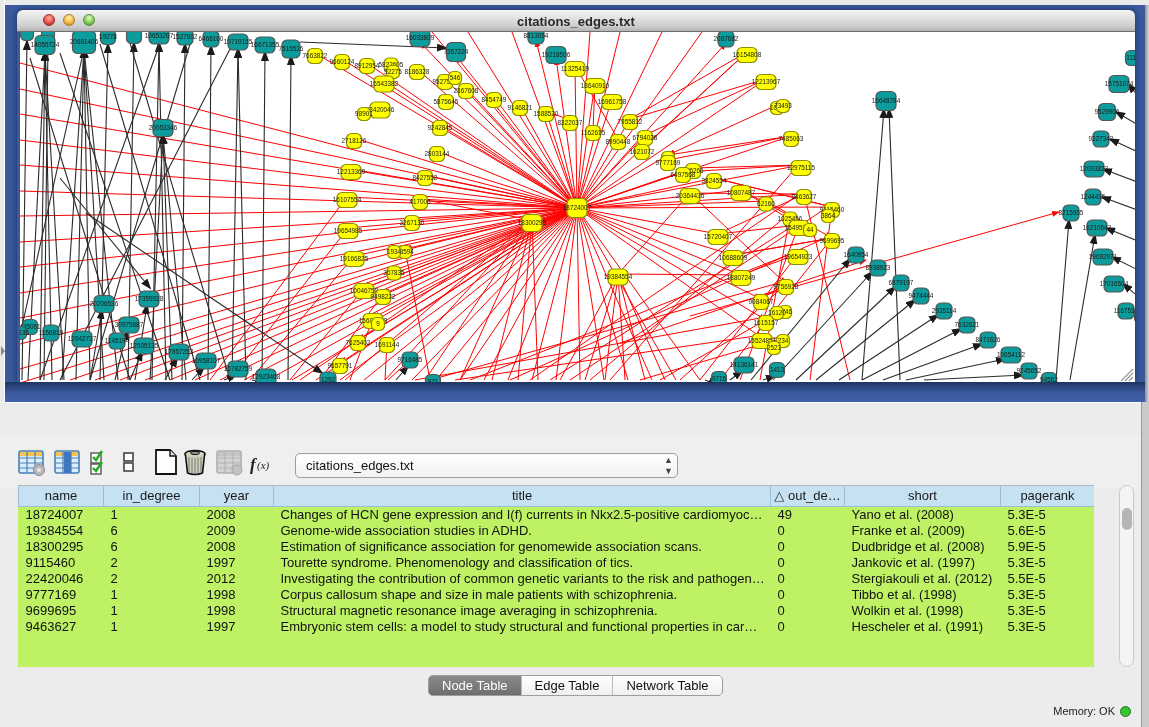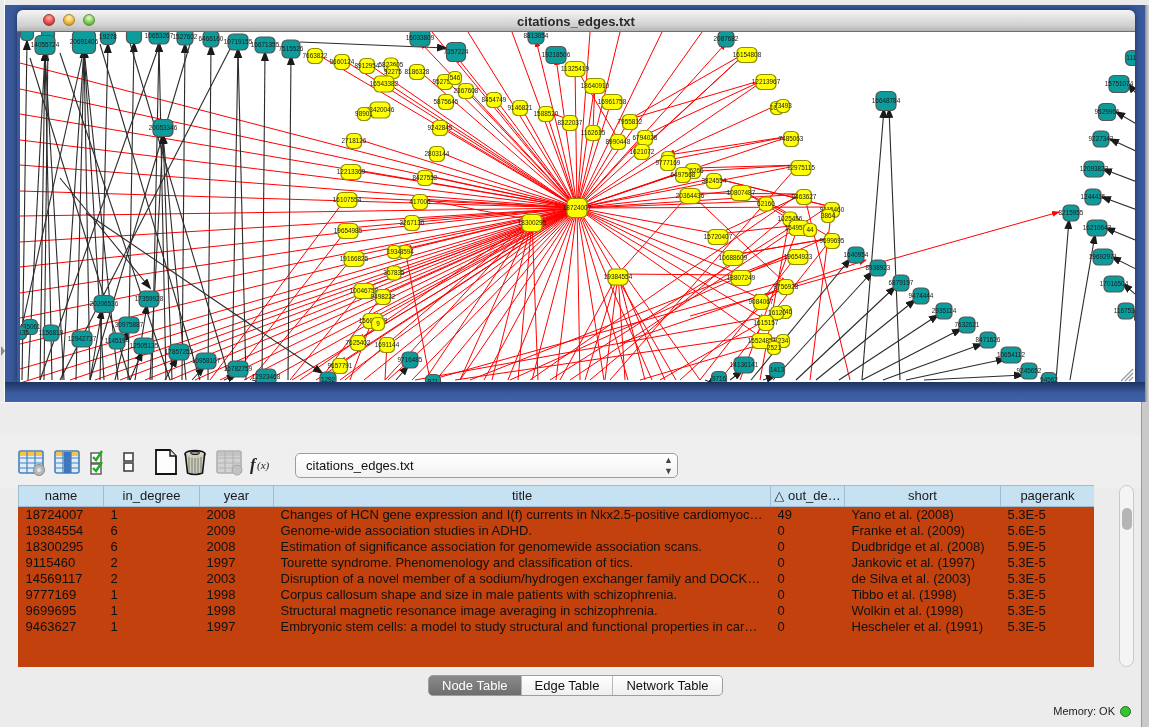--- a/index.html
+++ b/index.html
@@ -27,21 +27,21 @@
 #tablepanel { position:absolute; left:0; top:402px; width:1141px; height:325px; background:#ececec; border-top:1px solid #fafafa; }
 #rgutter { position:absolute; left:1141px; top:402px; width:8px; height:325px; background:#c9c9c9; border-left:1px solid #9a9a9a; }
 #tp-title { position:absolute; left:0; top:2px; width:1141px; height:30px; background:#e1e1e1; }
 #tp-title .t { position:absolute; left:12px; top:8px; font-size:13px; color:#333; }
 #tp-close { position:absolute; right:4px; top:8px; width:14px; height:14px; }
 #tp-float { position:absolute; right:23px; top:8px; width:15px; height:14px; }
 #toolbar { position:absolute; left:0; top:32px; width:1141px; height:53px; background:#efefef; }
 #combo { position:absolute; left:295px; top:18px; width:383px; height:25px; background:linear-gradient(to bottom,#ffffff,#f2f2f2);
   border:1px solid #9d9d9d; border-radius:5px; font-size:13px; color:#111; line-height:23px; padding-left:10px; }
 #combo .arrows { position:absolute; right:4px; top:1px; font-size:9px; color:#444; line-height:11px; text-align:center; }
-#tbl-wrap { position:absolute; left:18px; top:82px; width:1076px; height:182px; background:#c2410c; overflow:hidden;
+#tbl-wrap { position:absolute; left:18px; top:82px; width:1076px; height:182px; background:#bef264; overflow:hidden;
   border-top:1px solid #b5b5b5; }
 table { border-collapse:collapse; table-layout:fixed; width:1076px; font-size:13px; }
 th { background:#c6e1f2; border:1px solid #9dbdd3; border-top:none; font-weight:normal; color:#1a1a1a;
   height:20px; font-size:13px; overflow:hidden; white-space:nowrap; }
 td { height:16px; padding:0 0 0 7px; color:#111; overflow:hidden; white-space:nowrap; border:none; }
 col.c1{width:85px} col.c2{width:96px} col.c3{width:74px} col.c4{width:497px} col.c5{width:74px} col.c6{width:156px} col.c7{width:94px}
 #vscroll { position:absolute; left:1119px; top:82px; width:15px; height:182px; background:#f4f4f4; border:1px solid #c9c9c9; border-radius:8px;}
 #vthumb { position:absolute; left:1.5px; top:22px; width:10px; height:22px; background:#b5b5b5; border-radius:6px; }
 #tabs { position:absolute; left:428px; top:272px; height:21px; display:flex; border:1px solid #9d9d9d; border-radius:5px; overflow:hidden;
   background:#ec4899; }
@@ -710,27 +710,27 @@
 <tr>
               <td class="c1">9115460</td>
               <td class="c2">2</td>
               <td class="c3">1997</td>
               <td class="c4">Tourette syndrome. Phenomenology and classification of tics.</td>
               <td class="c5">0</td>
               <td class="c6">Jankovic et al. (1997)</td>
               <td class="c7">5.3E‑5</td>
             </tr>
 <tr>
-              <td class="c1">14569117</td>
+              <td class="c1">22420046</td>
               <td class="c2">2</td>
-              <td class="c3">2003</td>
-              <td class="c4">Disruption of a novel member of a sodium/hydrogen exchanger family and DOCK…</td>
+              <td class="c3">2012</td>
+              <td class="c4">Investigating the contribution of common genetic variants to the risk and pathogen…</td>
               <td class="c5">0</td>
-              <td class="c6">de Silva et al. (2003)</td>
-              <td class="c7">5.3E‑5</td>
+              <td class="c6">Stergiakouli et al. (2012)</td>
+              <td class="c7">5.5E‑5</td>
             </tr>
 <tr>
               <td class="c1">9777169</td>
               <td class="c2">1</td>
               <td class="c3">1998</td>
               <td class="c4">Corpus callosum shape and size in male patients with schizophrenia.</td>
               <td class="c5">0</td>
               <td class="c6">Tibbo et al. (1998)</td>
               <td class="c7">5.3E‑5</td>
             </tr>

